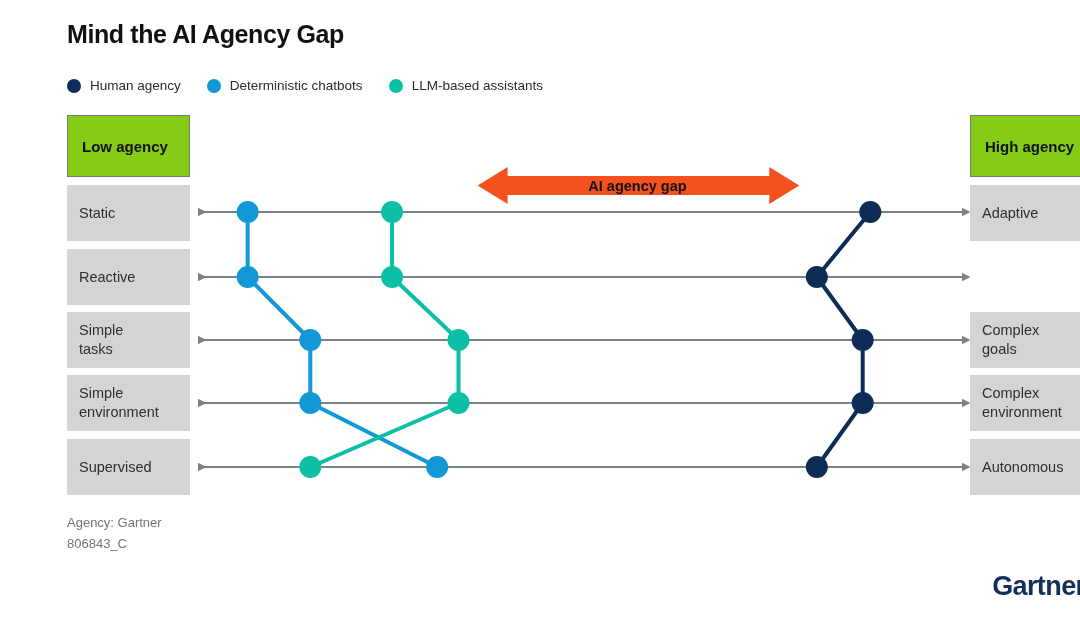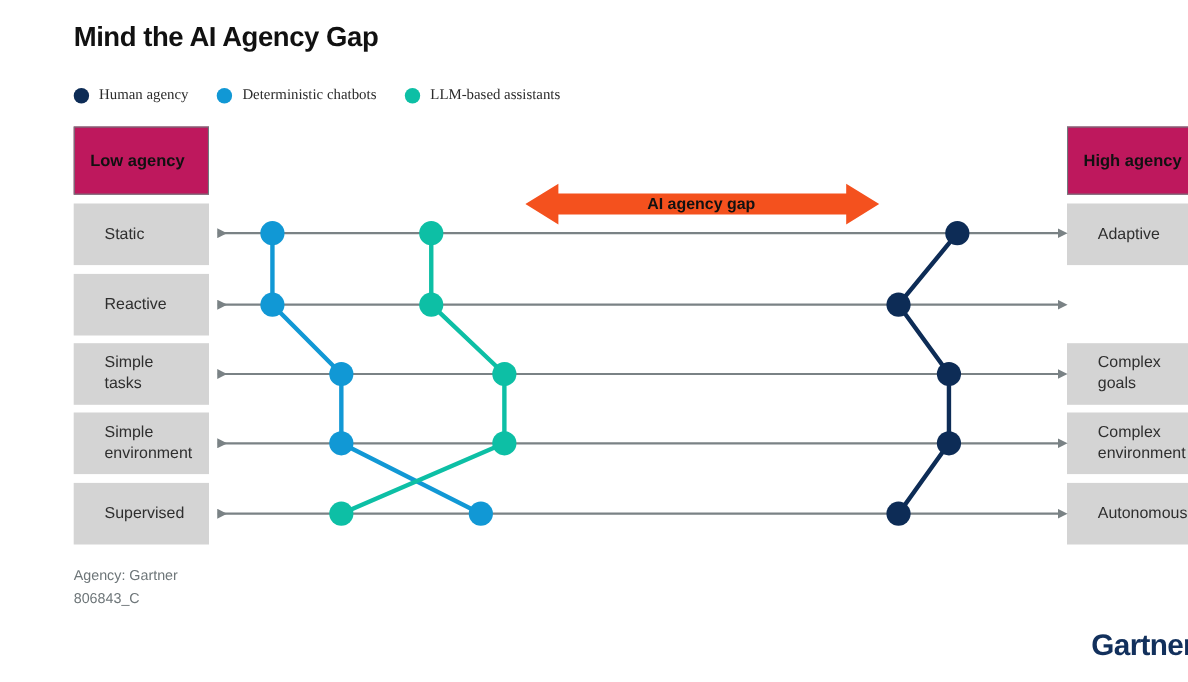--- a/index.html
+++ b/index.html
@@ -13,45 +13,45 @@
 
   
   .title {
     position: absolute; left: 27px; top: 20px;
     font-size: 25px; font-weight: bold; letter-spacing: -0.4px;
     color: #111111; white-space: nowrap;
   }
 
   
   .legend { position: absolute; left: 27px; top: 78px; display: flex; align-items: center; }
-  .legend-item { display: flex; align-items: flex-end; margin-right: 26px; font-family: Liberation Serif, serif; }
+  .legend-item { display: flex; align-items: center; margin-right: 26px; }
   .legend-dot { width: 14px; height: 14px; border-radius: 50%; margin-right: 9px; flex: none; }
   .legend-label { font-size: 13.5px; color: #2b2b2b; white-space: nowrap; }
 
   
   .hdr-box {
     position: absolute; top: 115px; height: 62px;
-    background: #be185d; border: 1.5px solid #6f7b7e;
+    background: #84cc16; border: 1.5px solid #6f7b7e;
     display: flex; align-items: center;
   }
   .hdr-box .hdr-text {
     font-size: 15px; font-weight: bold; color: #111111;
     padding-left: 14px; white-space: nowrap;
   }
   #hdr-left  { left: 27px;  width: 123px; }
   #hdr-right { left: 930px; width: 122px; }
 
   
   .row-box {
     position: absolute; height: 56px; background: #d4d4d4;
     display: flex; align-items: center;
   }
   .row-box .row-text {
     font-size: 14.5px; color: #2f2f2f; line-height: 19px;
-    padding-left: 28px; white-space: pre-line;
+    padding-left: 12px; white-space: pre-line;
   }
   .row-left  { left: 27px;  width: 123px; }
   .row-right { left: 930px; width: 136px; }
 
   
   #plot { position: absolute; left: 0; top: 0; width: 1080px; height: 620px; }
 
   
   .gap-label {
     position: absolute; left: 437px; top: 167px;

